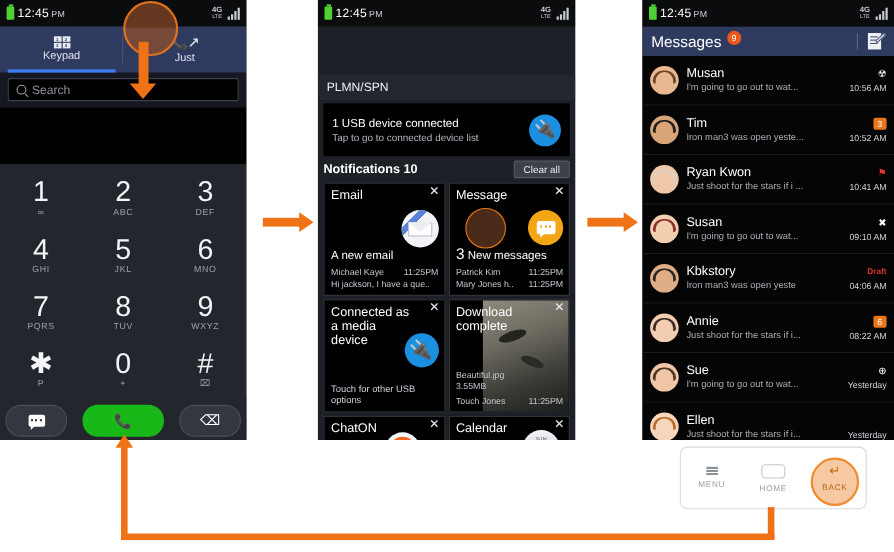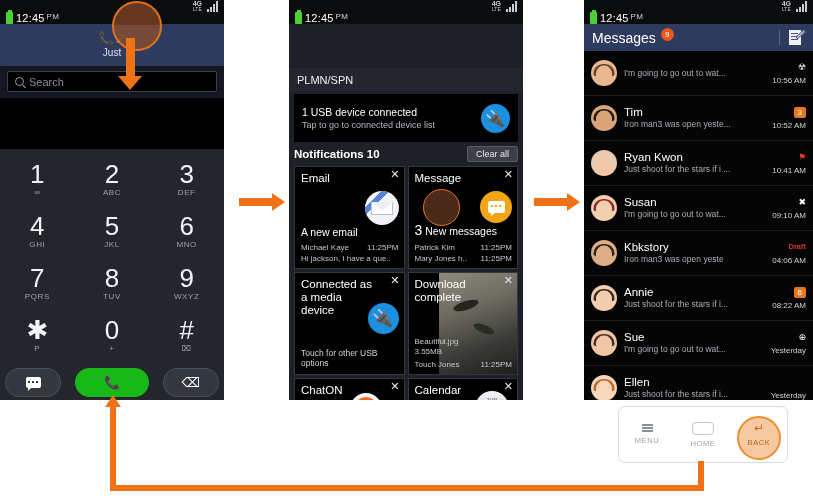--- a/index.html
+++ b/index.html
@@ -1,21 +1,21 @@
 <!DOCTYPE html>
 <html><head>
 <meta charset="utf-8">
 <style>
   html,body{margin:0;padding:0;background:#ffffff;}
   body{width:813px;height:502px;position:relative;overflow:hidden;
        font-family:"Liberation Sans","DejaVu Sans",sans-serif;}
 
   
   .phone{position:absolute;background:#000;overflow:hidden;}
-  .statusbar{height:20px;background:#0b0c0e;display:flex;
+  .statusbar{height:20px;background:#0b0c0e;display:flex;align-items:center;
              padding:12px 6px;box-sizing:border-box;position:relative;}
   .batt{width:7px;height:12px;background:#4fd135;border-radius:1px;margin-right:3px;position:relative;}
   .batt:before{content:"";position:absolute;top:-2px;left:1.5px;width:4px;height:2px;background:#4fd135;}
   .sb-time{color:#fff;font-size:11px;letter-spacing:.2px;}
   .sb-ampm{color:#cfd2d6;font-size:8px;margin-left:2px;letter-spacing:.3px;}
   .sb-right{margin-left:auto;display:flex;align-items:flex-end;gap:5px;}
   .net4g{color:#c9ccd1;font-size:7px;line-height:7px;font-weight:bold;text-align:center;}
   .net4g small{display:block;font-size:5px;line-height:5px;font-weight:normal;}
   .bars{display:flex;align-items:flex-end;gap:1px;height:11px;}
   .bars i{display:block;width:2px;background:#c9ccd1;}
@@ -184,20 +184,30 @@
       <span class="bars">
           <i></i>
           <i></i>
           <i></i>
           <i></i>
         </span>
     </div>
   </div>
 
   <div class="tabbar">
+    <div class="tab sel">
+      <span class="kp-icon">
+          <b>1</b>
+          <b>2</b>
+          <b>3</b>
+          <b>4</b>
+        </span>
+      <span>Keypad</span>
+      <span class="divider"></span>
+    </div>
     <div class="tab">
       <span class="logs-icon">📞↗</span>
       <span>Just</span>
     </div>
   </div>
 
   <div class="searchwrap">
     <div class="searchbox">
       <span class="magn"></span>
       <span>Search</span>
@@ -433,20 +443,21 @@
     </span>
   </div>
 
   <div id="msg-list">
       <div class="mrow">
         <div class="av" style="background: rgb(232, 184, 147);">
           <div class="hair" style="background:#6b4325"></div>
           <div class="face" style="background:#e8b893"></div>
         </div>
         <div class="mtext">
+          <div class="mname">Musan</div>
           <div class="mprev">I'm going to go out to wat...</div>
         </div>
         <div class="mright">
           <div class="mflag" style="color: rgb(232, 235, 240);">☢</div>
           <div class="mtime">10:56 AM</div>
         </div>
       </div>
       <div class="mrow">
         <div class="av" style="background: rgb(217, 164, 120);">
           <div class="hair" style="background:#1f1b18"></div>

